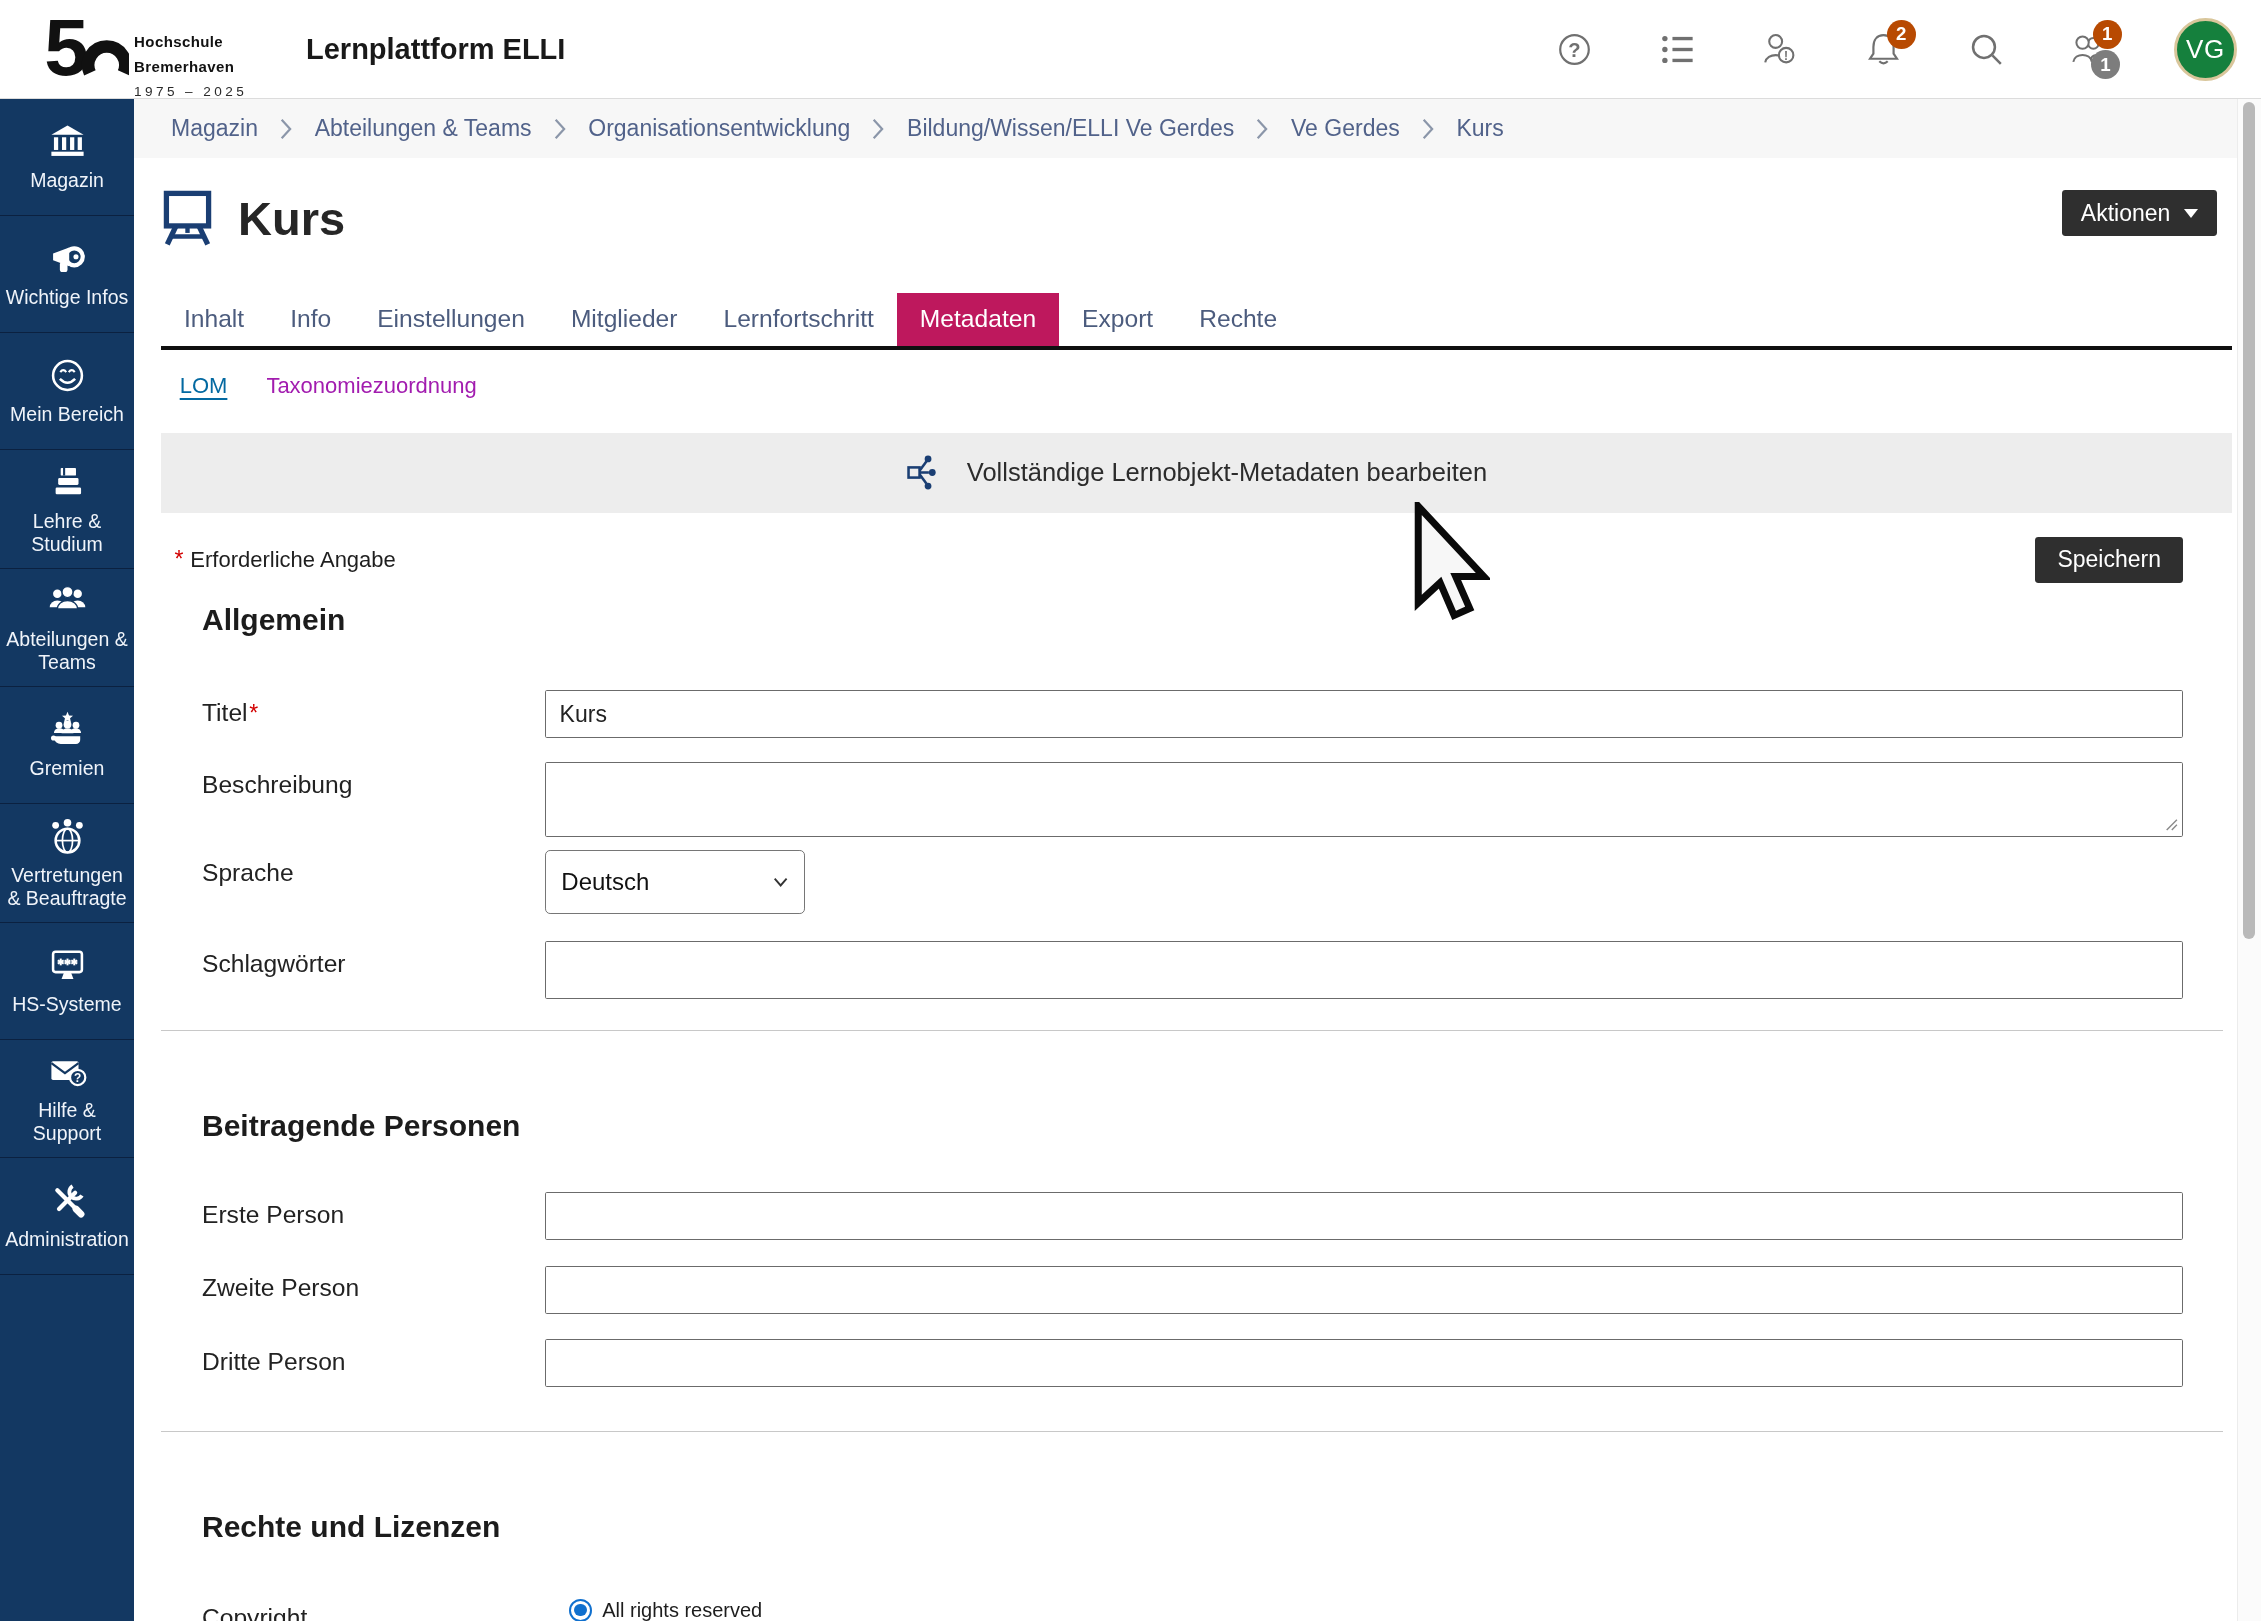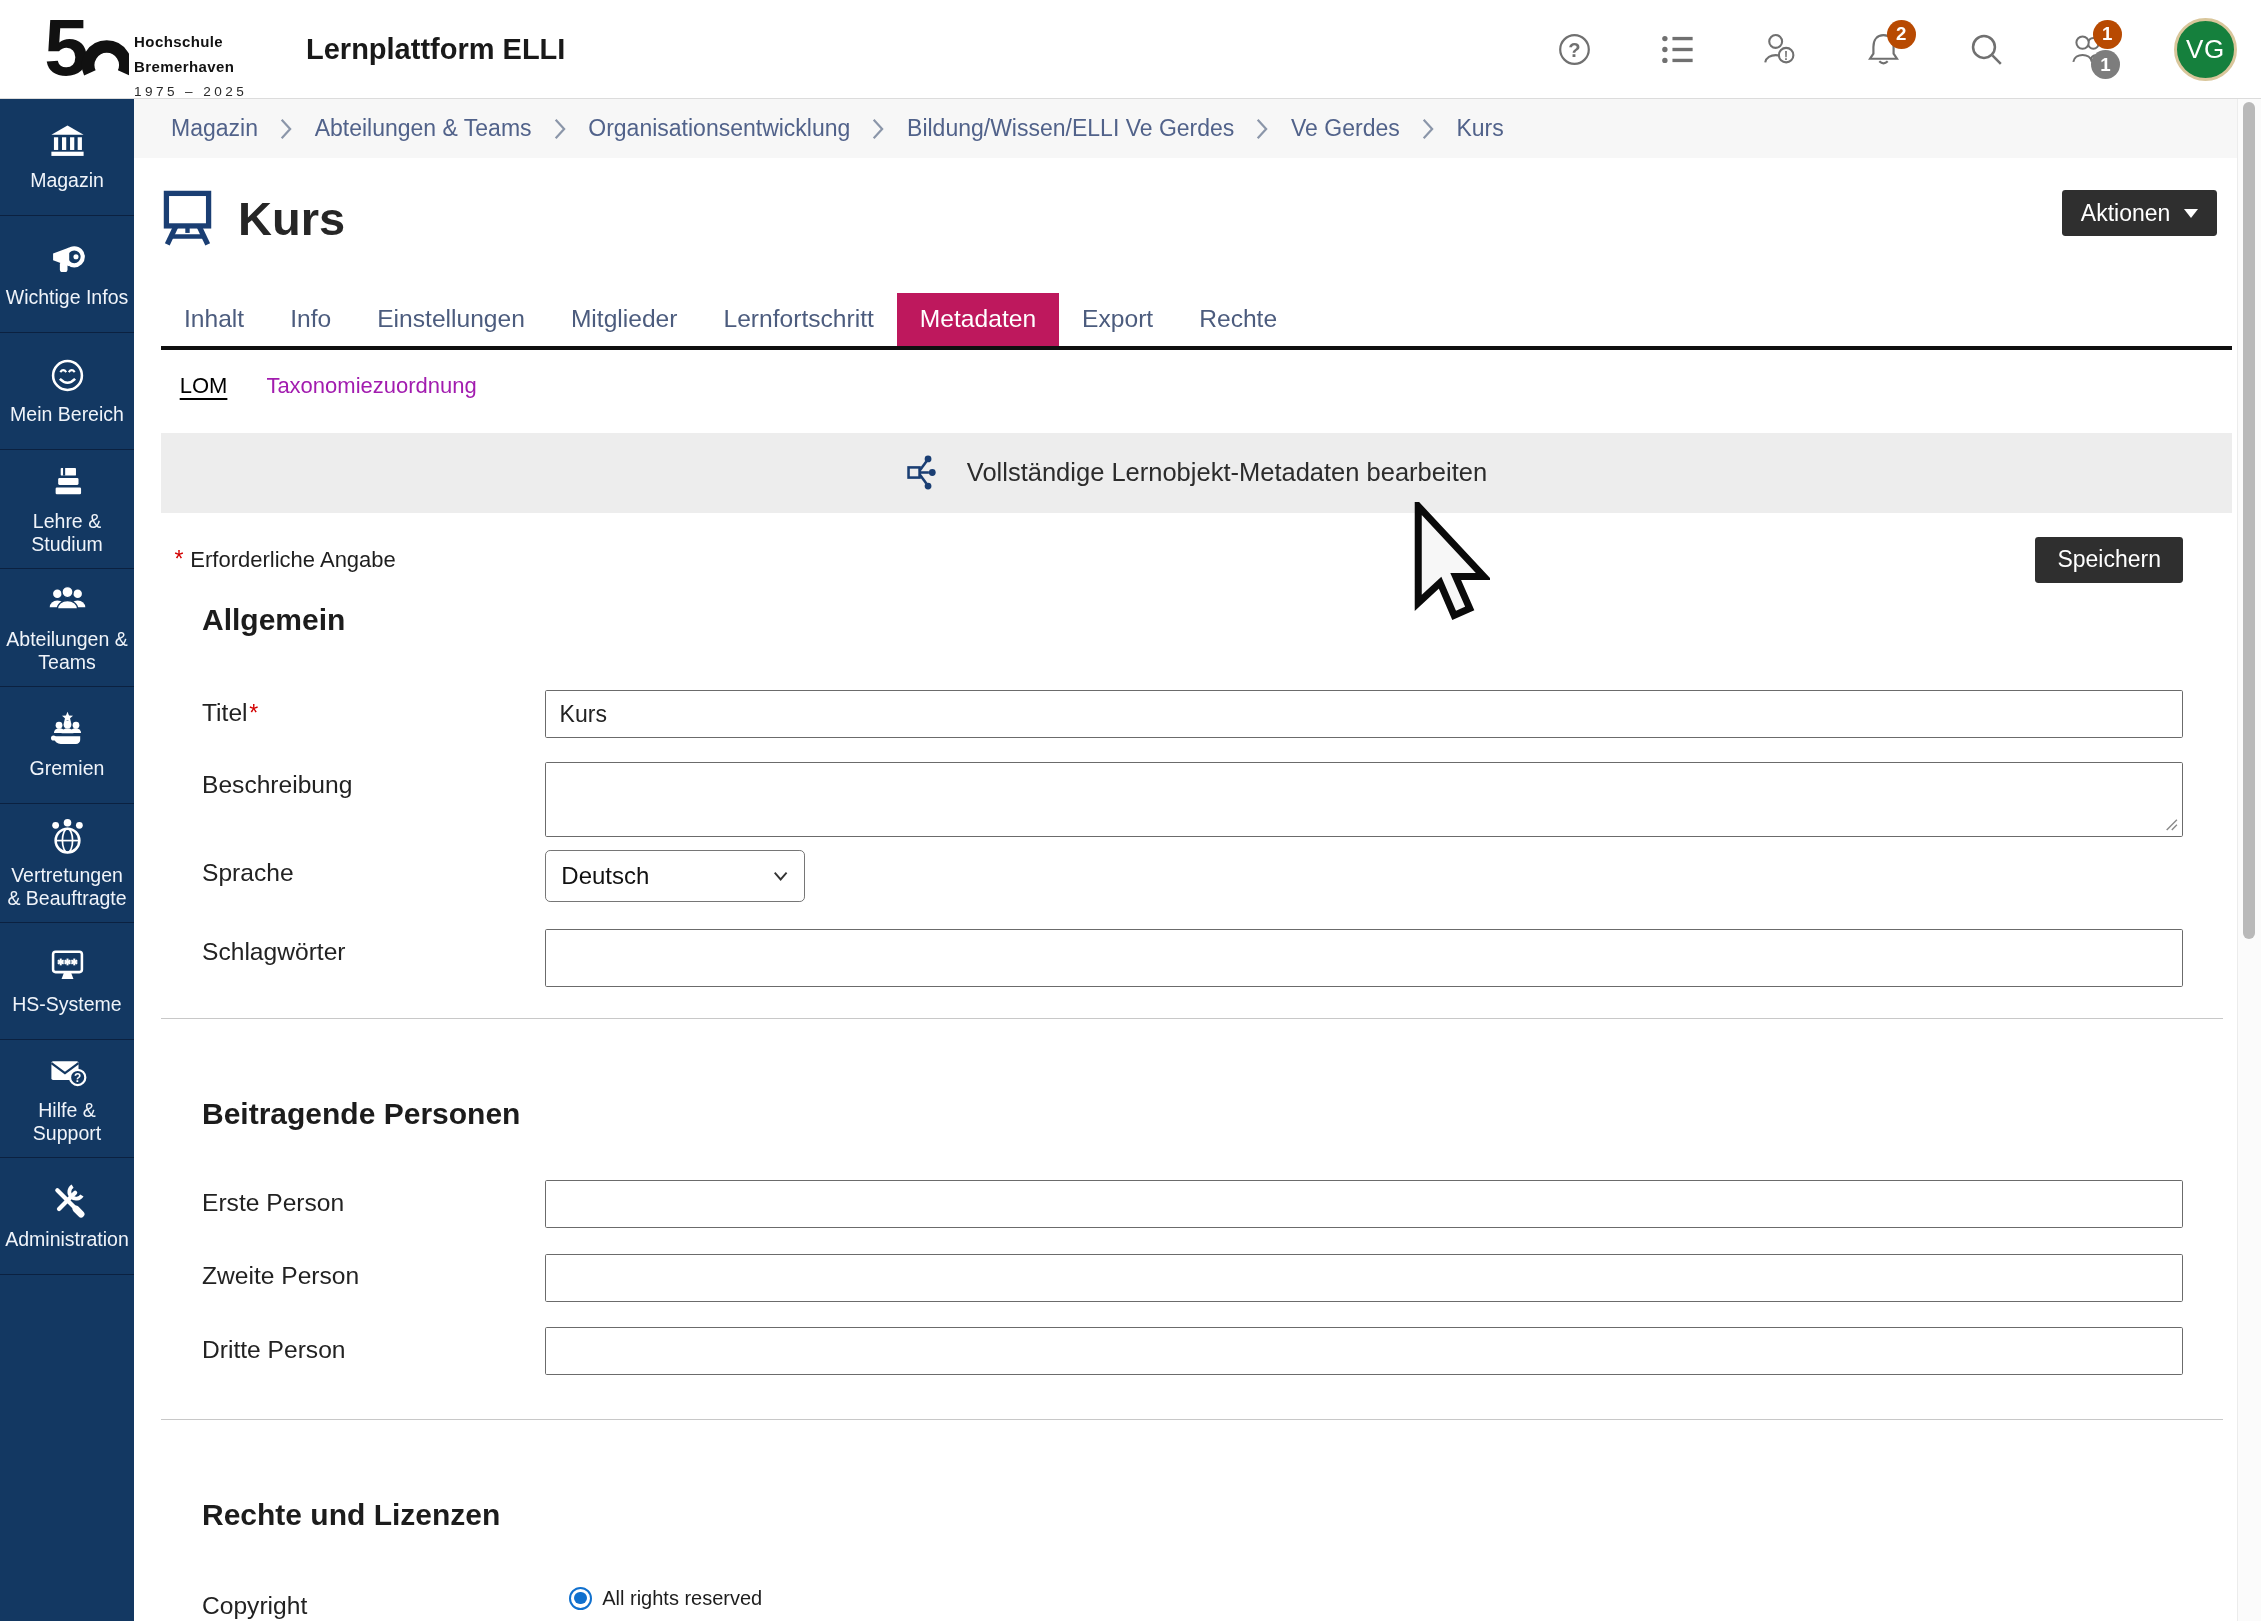--- a/index.html
+++ b/index.html
@@ -56,21 +56,21 @@
                 border-top:9.3px solid #fff; margin-left:13.6px; }
   .title-row { padding-top:31px; display:flex; align-items:center; gap:24px; }
   .page-title { font-size:47px; font-weight:700; color:#262626; }
 
   .tabs { margin-top:46px; display:flex; border-bottom:4.2px solid #101010; margin-right:5.1px;align-items:center; }
   .tab { font-size:24.6px; color:#4c5c7e; padding:12px 23px 12.7px; cursor:pointer; }
   .tab.active { background:#be185d; color:#fff; }
 
   .subtabs { margin-top:23px; display:flex; gap:39px; padding-left:18.7px; }
   .subtab { font-size:22px; color:#a21caf; cursor:pointer; }
-  .subtab.active { color:#000000; text-decoration:underline; text-underline-offset:5.1px; }
+  .subtab.active { color:#0369a1; text-decoration:underline; text-underline-offset:5.1px; }
 
   .meta-banner { margin-top:34px; margin-right:5.1px; height:80px; background:#ededed;
                  display:flex; align-items:center; justify-content:center; gap:22px; cursor:pointer; }
   .meta-banner .txt { font-size:25.5px; color:#2c2c2c; }
 
   .action-row { margin-top:24px; margin-right:54px; display:flex; align-items:center; justify-content:space-between; }
   .required-note { margin-left:13.6px; font-size:22px; color:#1e1e1e; }
   .req-star { color:#d20000; font-size:23px; margin-right:6.8px; }
   .save-btn { height:46px; background:#2f2f2f; color:#fff; border:none; border-radius:3.4px;
               font-size:23px; padding:0 22px; cursor:pointer; font-family:inherit; }
@@ -79,21 +79,21 @@
   h2.section.spaced { margin-top:78px; }
 
   .frow { display:flex; align-items:flex-start; }
   .frow .lbl { width:384px; padding-left:41px; padding-top:8.5px; font-size:24.6px; color:#222; }
   .frow .ctl { width:1638px; position:relative; }
   .tin { width:100%; height:48px; border:1.7px solid #6b6b6b; border-radius:1.7px; font-size:23px;
          padding:0 13.6px; font-family:inherit; color:#222; background:#fff; }
   .tarea { width:100%; height:75px; border:1.7px solid #6b6b6b; border-radius:1.7px; font-size:23px;
            padding:6.8px 13.6px; font-family:inherit; resize:none; background:#fff; }
   .resize-handle { position:absolute; right:4.2px; bottom:8.5px; }
-  .selectbox { width:260px; height:52px; border:1.7px solid #767676; border-radius:5.1px; background:#fff;
+  .selectbox { width:260px; height:64px; border:1.7px solid #767676; border-radius:5.1px; background:#fff;
                display:flex; align-items:center; justify-content:space-between; padding:0 15.3px;
                font-size:24px; color:#111; cursor:pointer; }
   .hr { border:none; border-top:0.8px solid #c8c8c8; margin-top:31px; margin-right:13.6px; }
   .hr2 { border:none; border-top:0.8px solid #c8c8c8; margin-top:44px; margin-right:13.6px; }
 
   .radio-row { display:flex; align-items:center; gap:10.2px; padding-top:3.4px; padding-left:24px; }
   .radio { width:23px; height:23px; border:2.1px solid #1070ce; border-radius:50%; position:relative;
            background:#fff; cursor:pointer; flex:none; }
   .radio::after { content:''; position:absolute; inset:3.4px; background:#1070ce; border-radius:50%; }
   .radio-lab { font-size:20px; color:#1d1d1d; }

